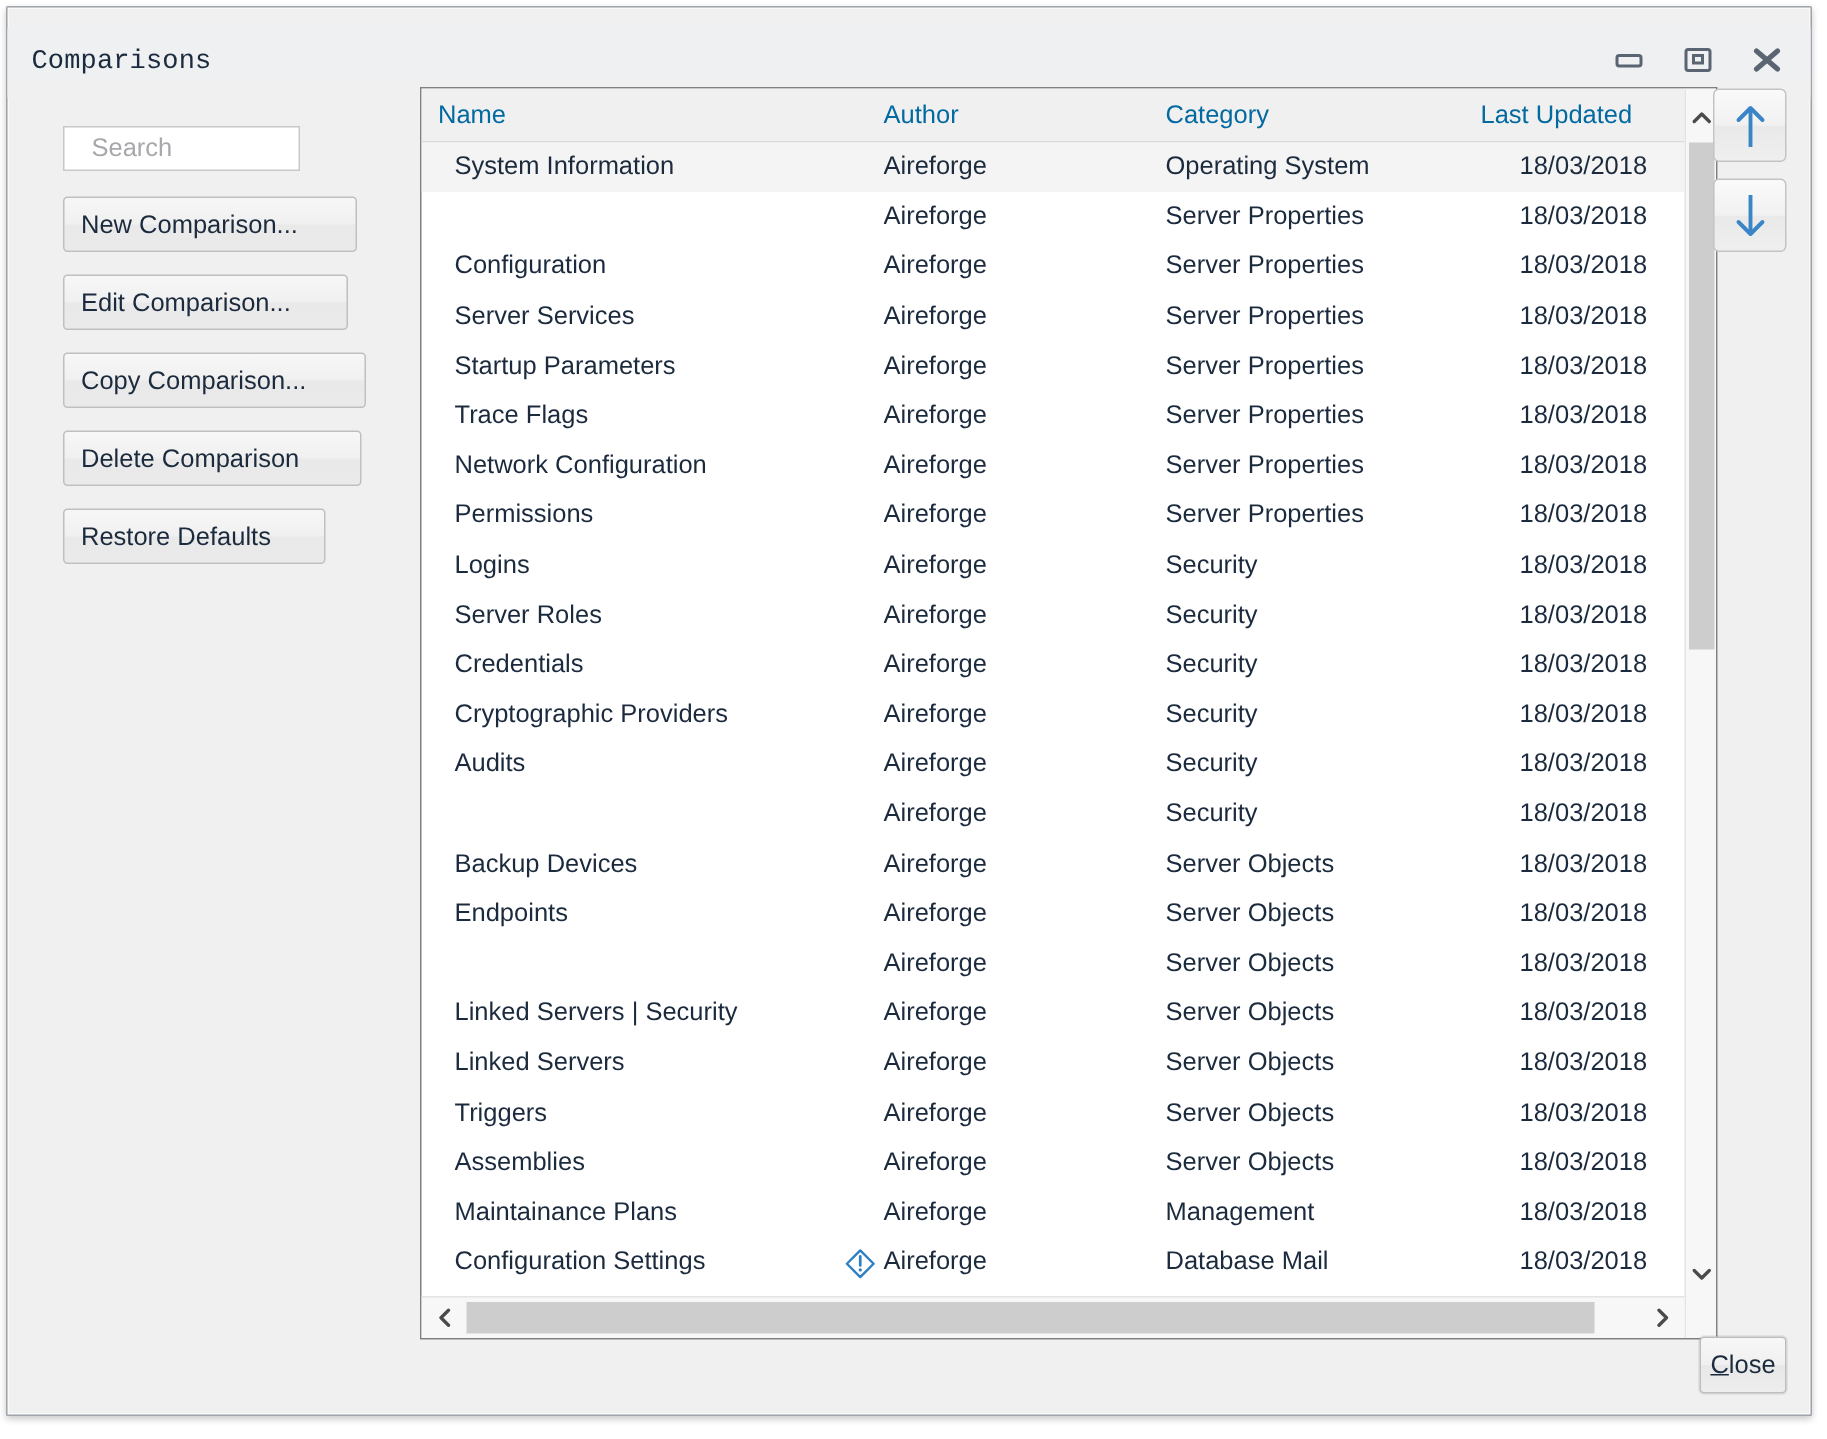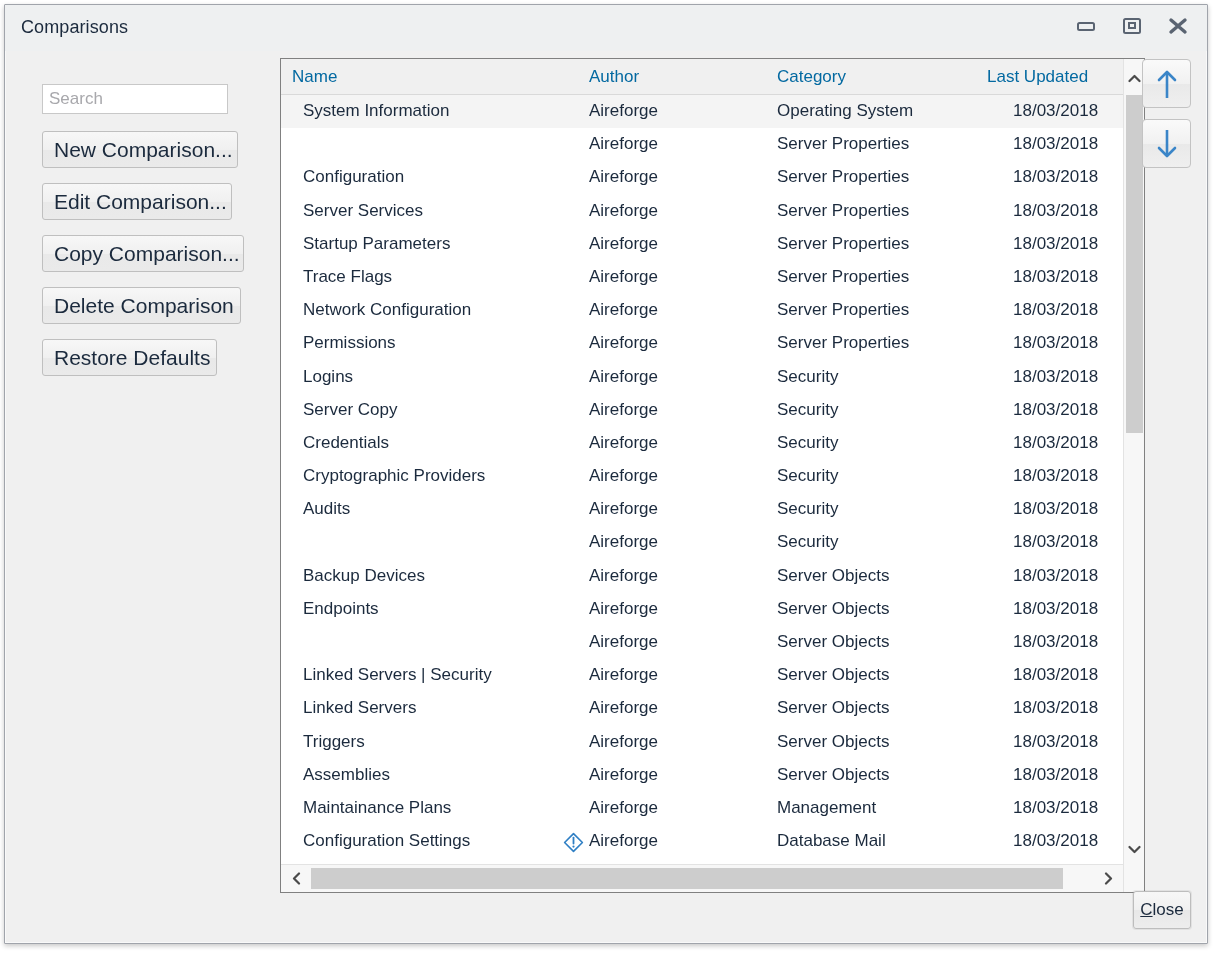--- a/index.html
+++ b/index.html
@@ -24,25 +24,26 @@
     height: 940px;
     background: #f0f0f0;
     border: 1px solid #a0a4ab;
     border-radius: 1px;
     box-sizing: border-box;
     box-shadow: 0 2px 5px rgba(0,0,0,0.22), 0 0 0 1px rgba(255,255,255,0.6) inset;
   }
 
   .titlebar {
     position: absolute;
-    left: 0; top: 0;
+    left: 0; top: 14px;
     width: 100%;
     height: 46px;
     background: #eef0f1;
     box-sizing: border-box;
+    font-family: Liberation Mono, monospace;
   }
   .title-text {
     position: absolute;
     left: 16px;
     top: 12px;
     font-size: 18px;
     color: #1b2a3d;
     letter-spacing: 0.1px;
     white-space: nowrap;
   }
@@ -80,44 +81,44 @@
   .left-panel {
     position: absolute;
     left: 12px;
     top: 6px;
     width: 255px;
   }
   .search-input {
     position: absolute;
     left: 24px;
     top: 27px;
-    width: 186px;
+    width: 158px;
     height: 30px;
     box-sizing: border-box;
     border: 1px solid #c8c8c8;
     background: #ffffff;
     font-family: "Liberation Sans", sans-serif;
     font-size: 17px;
     color: #222;
-    padding: 0 6px;
+    padding: 0 18px;
     outline: none;
     border-radius: 0;
   }
   .search-input::placeholder { color: #a8a8ac; opacity: 1; }
 
   .side-btn {
     position: absolute;
     left: 24px;
     height: 37px;
     box-sizing: border-box;
     background: linear-gradient(to bottom, #f7f7f7 0%, #f0f0f0 50%, #e9e9e9 51%, #eaeaea 100%);
     border: 1px solid #bfbfbf;
     border-radius: 3px;
     font-family: "Liberation Sans", sans-serif;
-    font-size: 21px;
+    font-size: 17px;
     color: #1b2a3d;
     text-align: left;
     line-height: 35px;
     white-space: nowrap;
     padding: 0 11px;
     cursor: default;
   }
 
   
   .listview {
@@ -371,21 +372,21 @@
               <div class="cell c-category">Server Properties</div>
               <div class="cell c-date">18/03/2018</div>
             </div>
             <div class="row">
               <div class="cell c-name">Logins</div>
               <div class="cell c-author">Aireforge</div>
               <div class="cell c-category">Security</div>
               <div class="cell c-date">18/03/2018</div>
             </div>
             <div class="row">
-              <div class="cell c-name">Server Copy</div>
+              <div class="cell c-name">Server Roles</div>
               <div class="cell c-author">Aireforge</div>
               <div class="cell c-category">Security</div>
               <div class="cell c-date">18/03/2018</div>
             </div>
             <div class="row">
               <div class="cell c-name">Credentials</div>
               <div class="cell c-author">Aireforge</div>
               <div class="cell c-category">Security</div>
               <div class="cell c-date">18/03/2018</div>
             </div>

